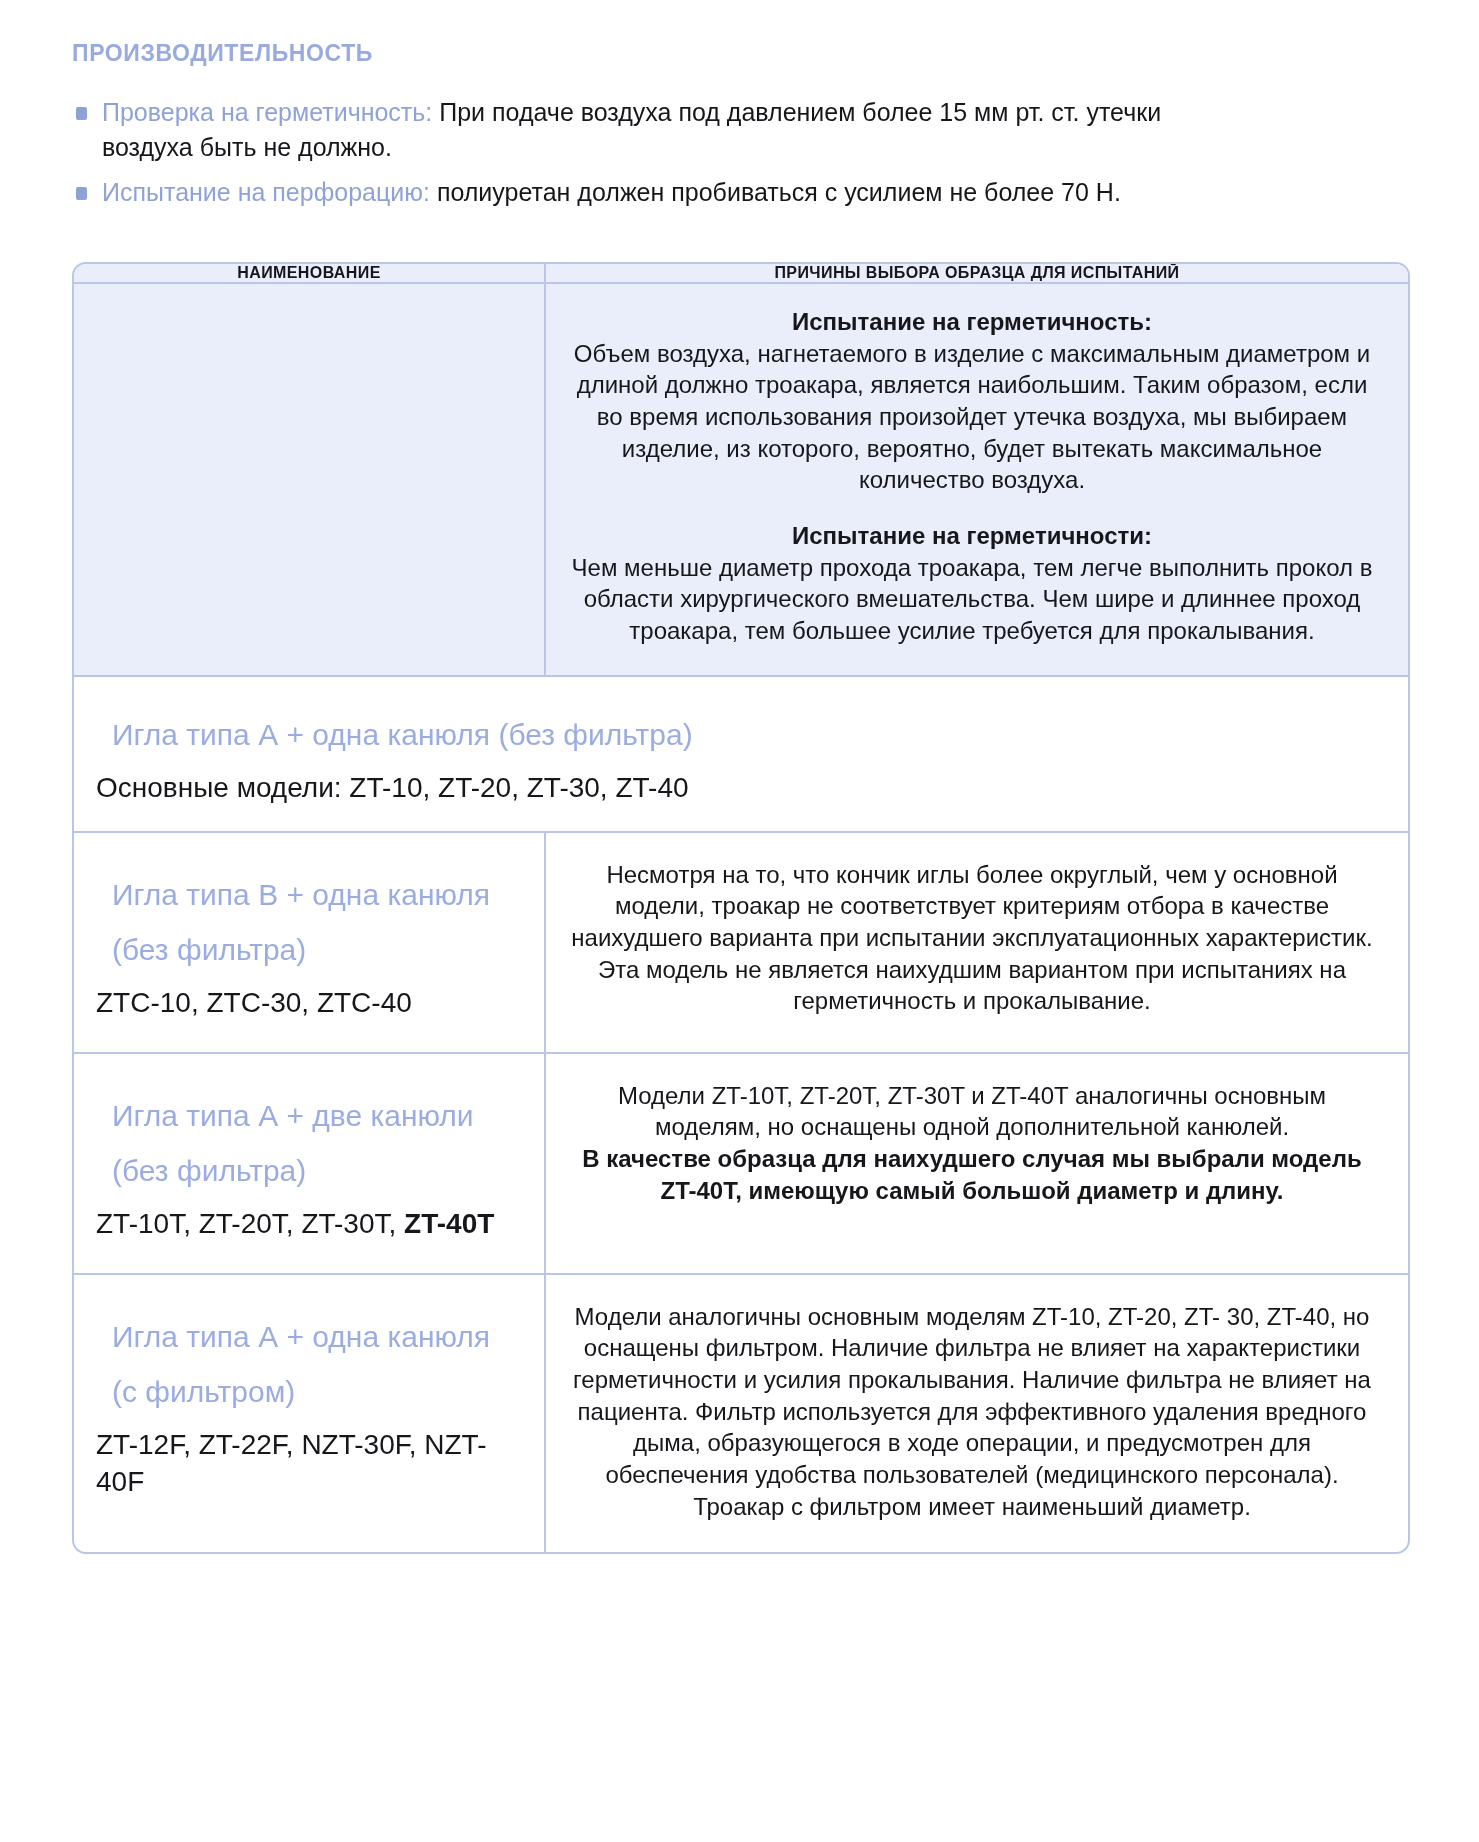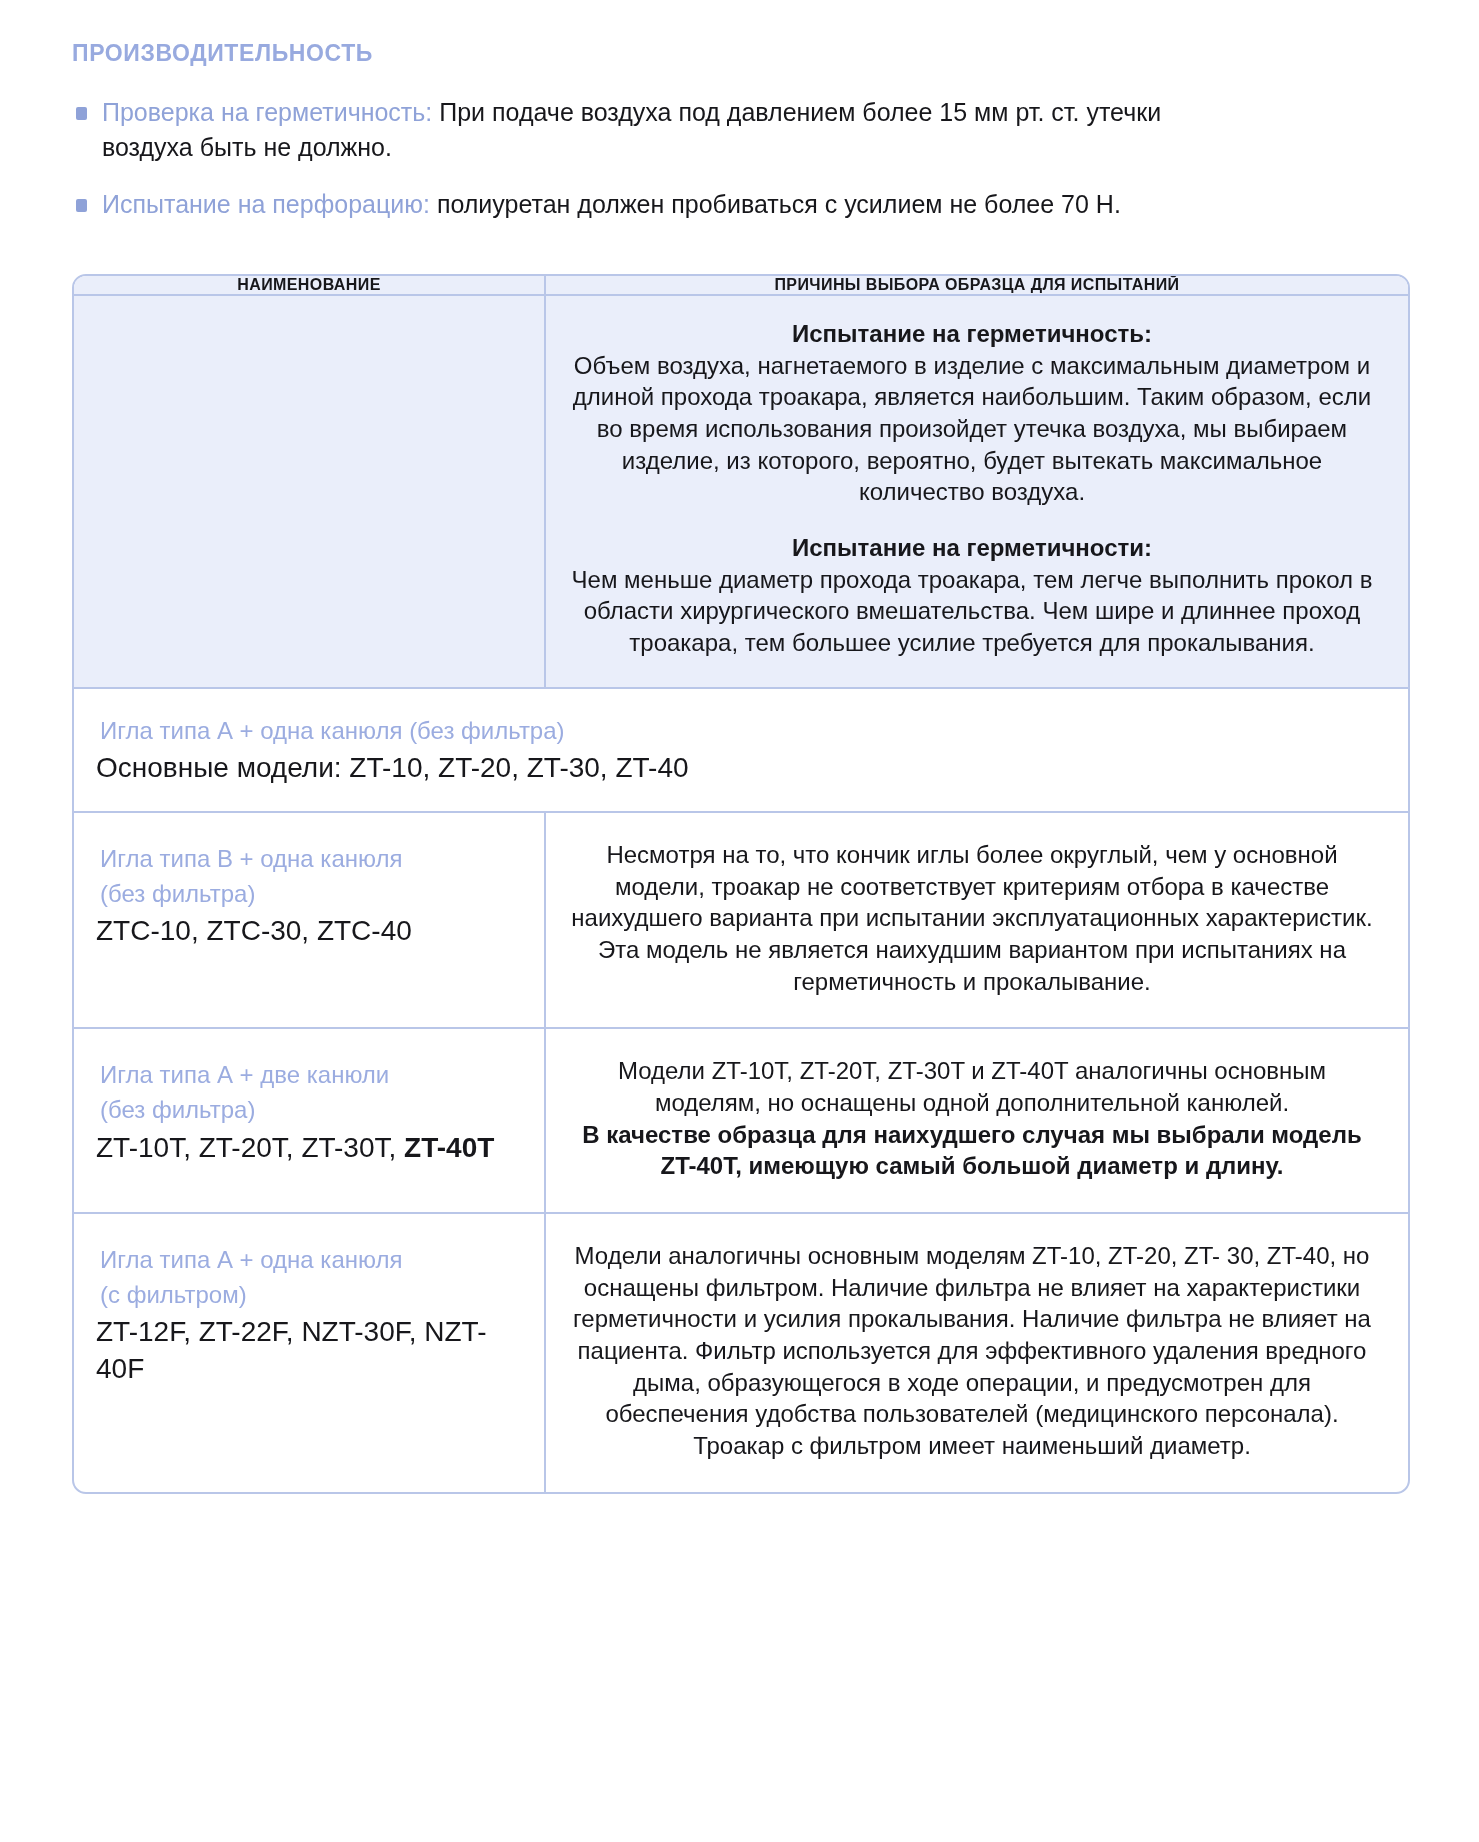--- a/index.html
+++ b/index.html
@@ -39,21 +39,21 @@
     margin: 0 0 52px 0;
     padding: 0;
     list-style: none;
   }
   .bullet-item {
     position: relative;
     padding-left: 30px;
     font-size: 25px;
     line-height: 1.40;
     color: #17171b;
-    margin-bottom: 22px;
+    margin-bottom: 10px;
     max-width: 1120px;
   }
   .bullet-item:last-child { margin-bottom: 0; }
   .bullet-marker {
     position: absolute;
     left: 4px;
     top: 12px;
     width: 11px;
     height: 13px;
     background: #8fa2d8;
@@ -138,24 +138,24 @@
   }
   .para + .para { margin-top: 24px; }
   .para-tight + .para-tight { margin-top: 0; }
   .lead-bold {
     font-weight: 700;
     display: block;
   }
   .inline-bold { font-weight: 700; }
 
   .model-label {
-    font-size: 24px;
+    font-size: 30px;
     line-height: 1.30;
     color: #9bace0;
-    margin: 4px;
+    margin: 16px;
   }
   .model-codes {
     font-size: 28px;
     line-height: 1.32;
     color: #17171b;
     margin: 2px 0 0 0;
   }
   .bold-block {
     font-weight: 700;
   }
@@ -190,21 +190,21 @@
           <th>ПРИЧИНЫ ВЫБОРА ОБРАЗЦА ДЛЯ ИСПЫТАНИЙ</th>
         </tr>
       </thead>
       <tbody>
 
         <tr class="row-reason">
           <td class="cell-left"></td>
           <td class="cell-right">
             <p class="para">
               <span class="lead-bold">Испытание на герметичность:</span>
-              <span>Объем воздуха, нагнетаемого в изделие с максимальным диаметром и длиной прохода троакара, является наибольшим. Таким образом, если во время использования произойдет утечка воздуха, мы выбираем изделие, из которого, вероятно, будет вытекать максимальное количество воздуха.</span>
+              <span>Объем воздуха, нагнетаемого в изделие с максимальным диаметром и длиной должно троакара, является наибольшим. Таким образом, если во время использования произойдет утечка воздуха, мы выбираем изделие, из которого, вероятно, будет вытекать максимальное количество воздуха.</span>
             </p>
             <p class="para">
               <span class="lead-bold">Испытание на герметичности:</span>
               <span>Чем меньше диаметр прохода троакара, тем легче выполнить прокол в области хирургического вмешательства. Чем шире и длиннее проход троакара, тем большее усилие требуется для прокалывания.</span>
             </p>
           </td>
         </tr>
 
         <tr>
           <td class="cell-fullspan" colspan="2">

